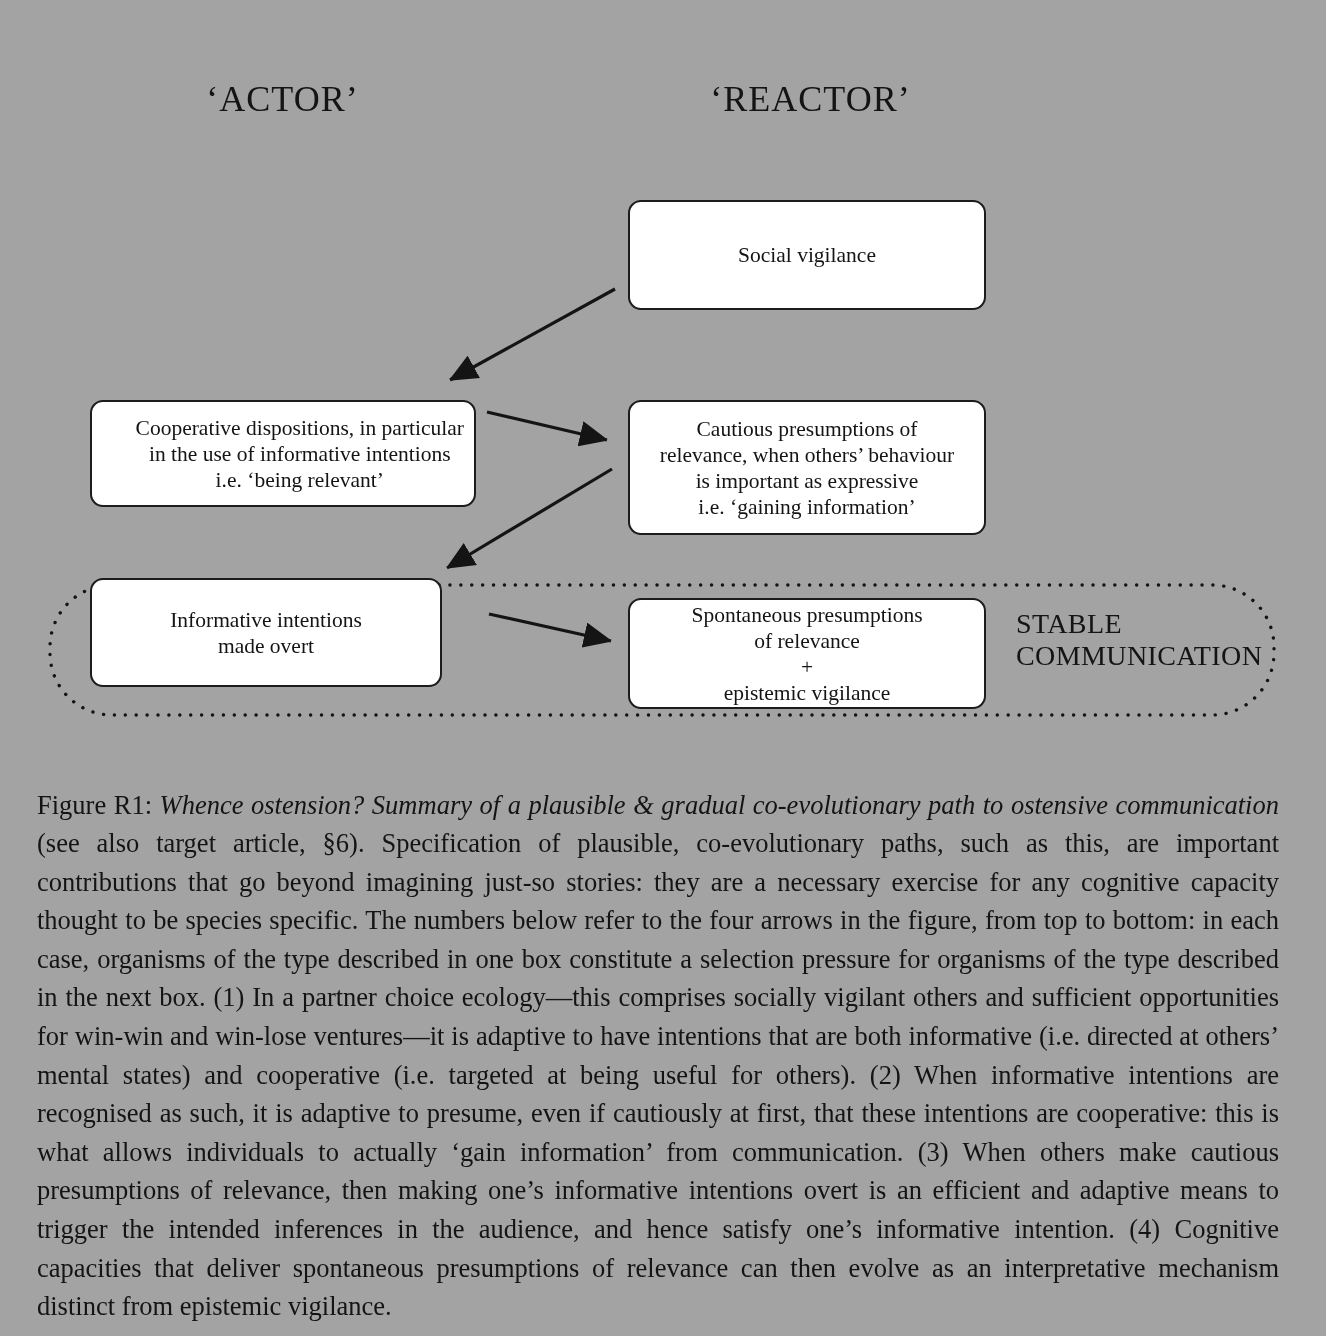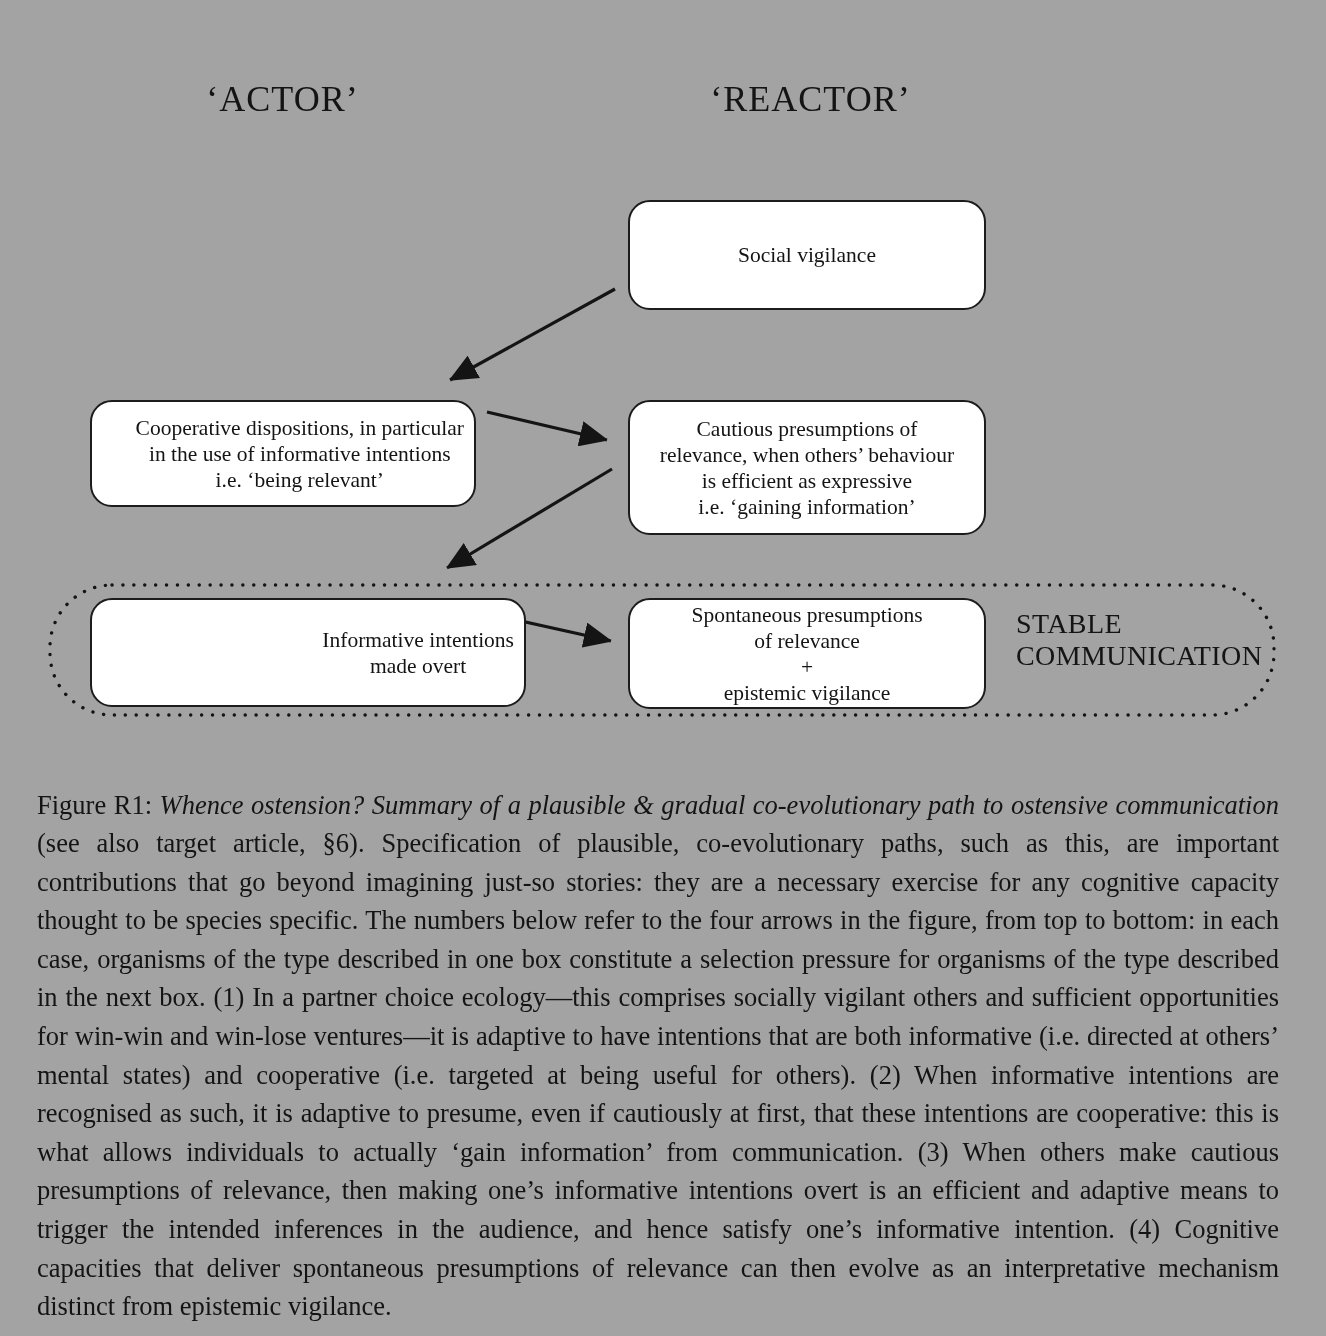--- a/index.html
+++ b/index.html
@@ -14,32 +14,32 @@
   .col-header{
     position:absolute;top:78px;
     font-size:36px;letter-spacing:1px;
     text-align:center;white-space:nowrap;
   }
   .col-header.actor{left:150px;width:265px;}
   .col-header.reactor{left:678px;width:265px;}
   .dbox{
     position:absolute;
     border:2.5px solid #1c1c1c;
-    border-radius:22px;
+    border-radius:13px;
     background:#ffffff;
     display:flex;align-items:center;justify-content:center;
     text-align:center;
     font-size:21.5px;line-height:26px;
     padding:6px 10px;box-sizing:border-box;
   }
   .dbox .line{display:block;}
   .box-social{left:628px;top:200px;width:358px;height:110px;}
   .box-coop{left:90px;top:400px;width:386px;height:107px;justify-content:flex-end;}
   .box-cautious{left:628px;top:400px;width:358px;height:135px;}
-  .box-informative{left:90px;top:598px;width:436px;height:109px;justify-content:flex-end;}
+  .box-informative{left:90px;top:578px;width:352px;height:109px;}
   .box-spontaneous{left:628px;top:598px;width:358px;height:111px;}
   .stable-label{
     position:absolute;left:1016px;top:608px;
     font-size:28px;line-height:31.5px;letter-spacing:0.4px;
     text-align:left;
   }
   .stable-label .line{display:block;}
   .overlay-svg{
     position:absolute;left:0;top:0;width:1326px;height:760px;
     pointer-events:none;
@@ -83,21 +83,21 @@
       <span class="line">Cooperative dispositions, in particular</span>
       <span class="line">in the use of informative intentions</span>
       <span class="line">i.e. ‘being relevant’</span>
     </div>
   </div>
 
   <div class="dbox box-cautious">
     <div>
       <span class="line">Cautious presumptions of</span>
       <span class="line">relevance, when others’ behaviour</span>
-      <span class="line">is efficient as expressive</span>
+      <span class="line">is important as expressive</span>
       <span class="line">i.e. ‘gaining information’</span>
     </div>
   </div>
 
   <div class="dbox box-informative">
     <div>
       <span class="line">Informative intentions</span>
       <span class="line">made overt</span>
     </div>
   </div>

